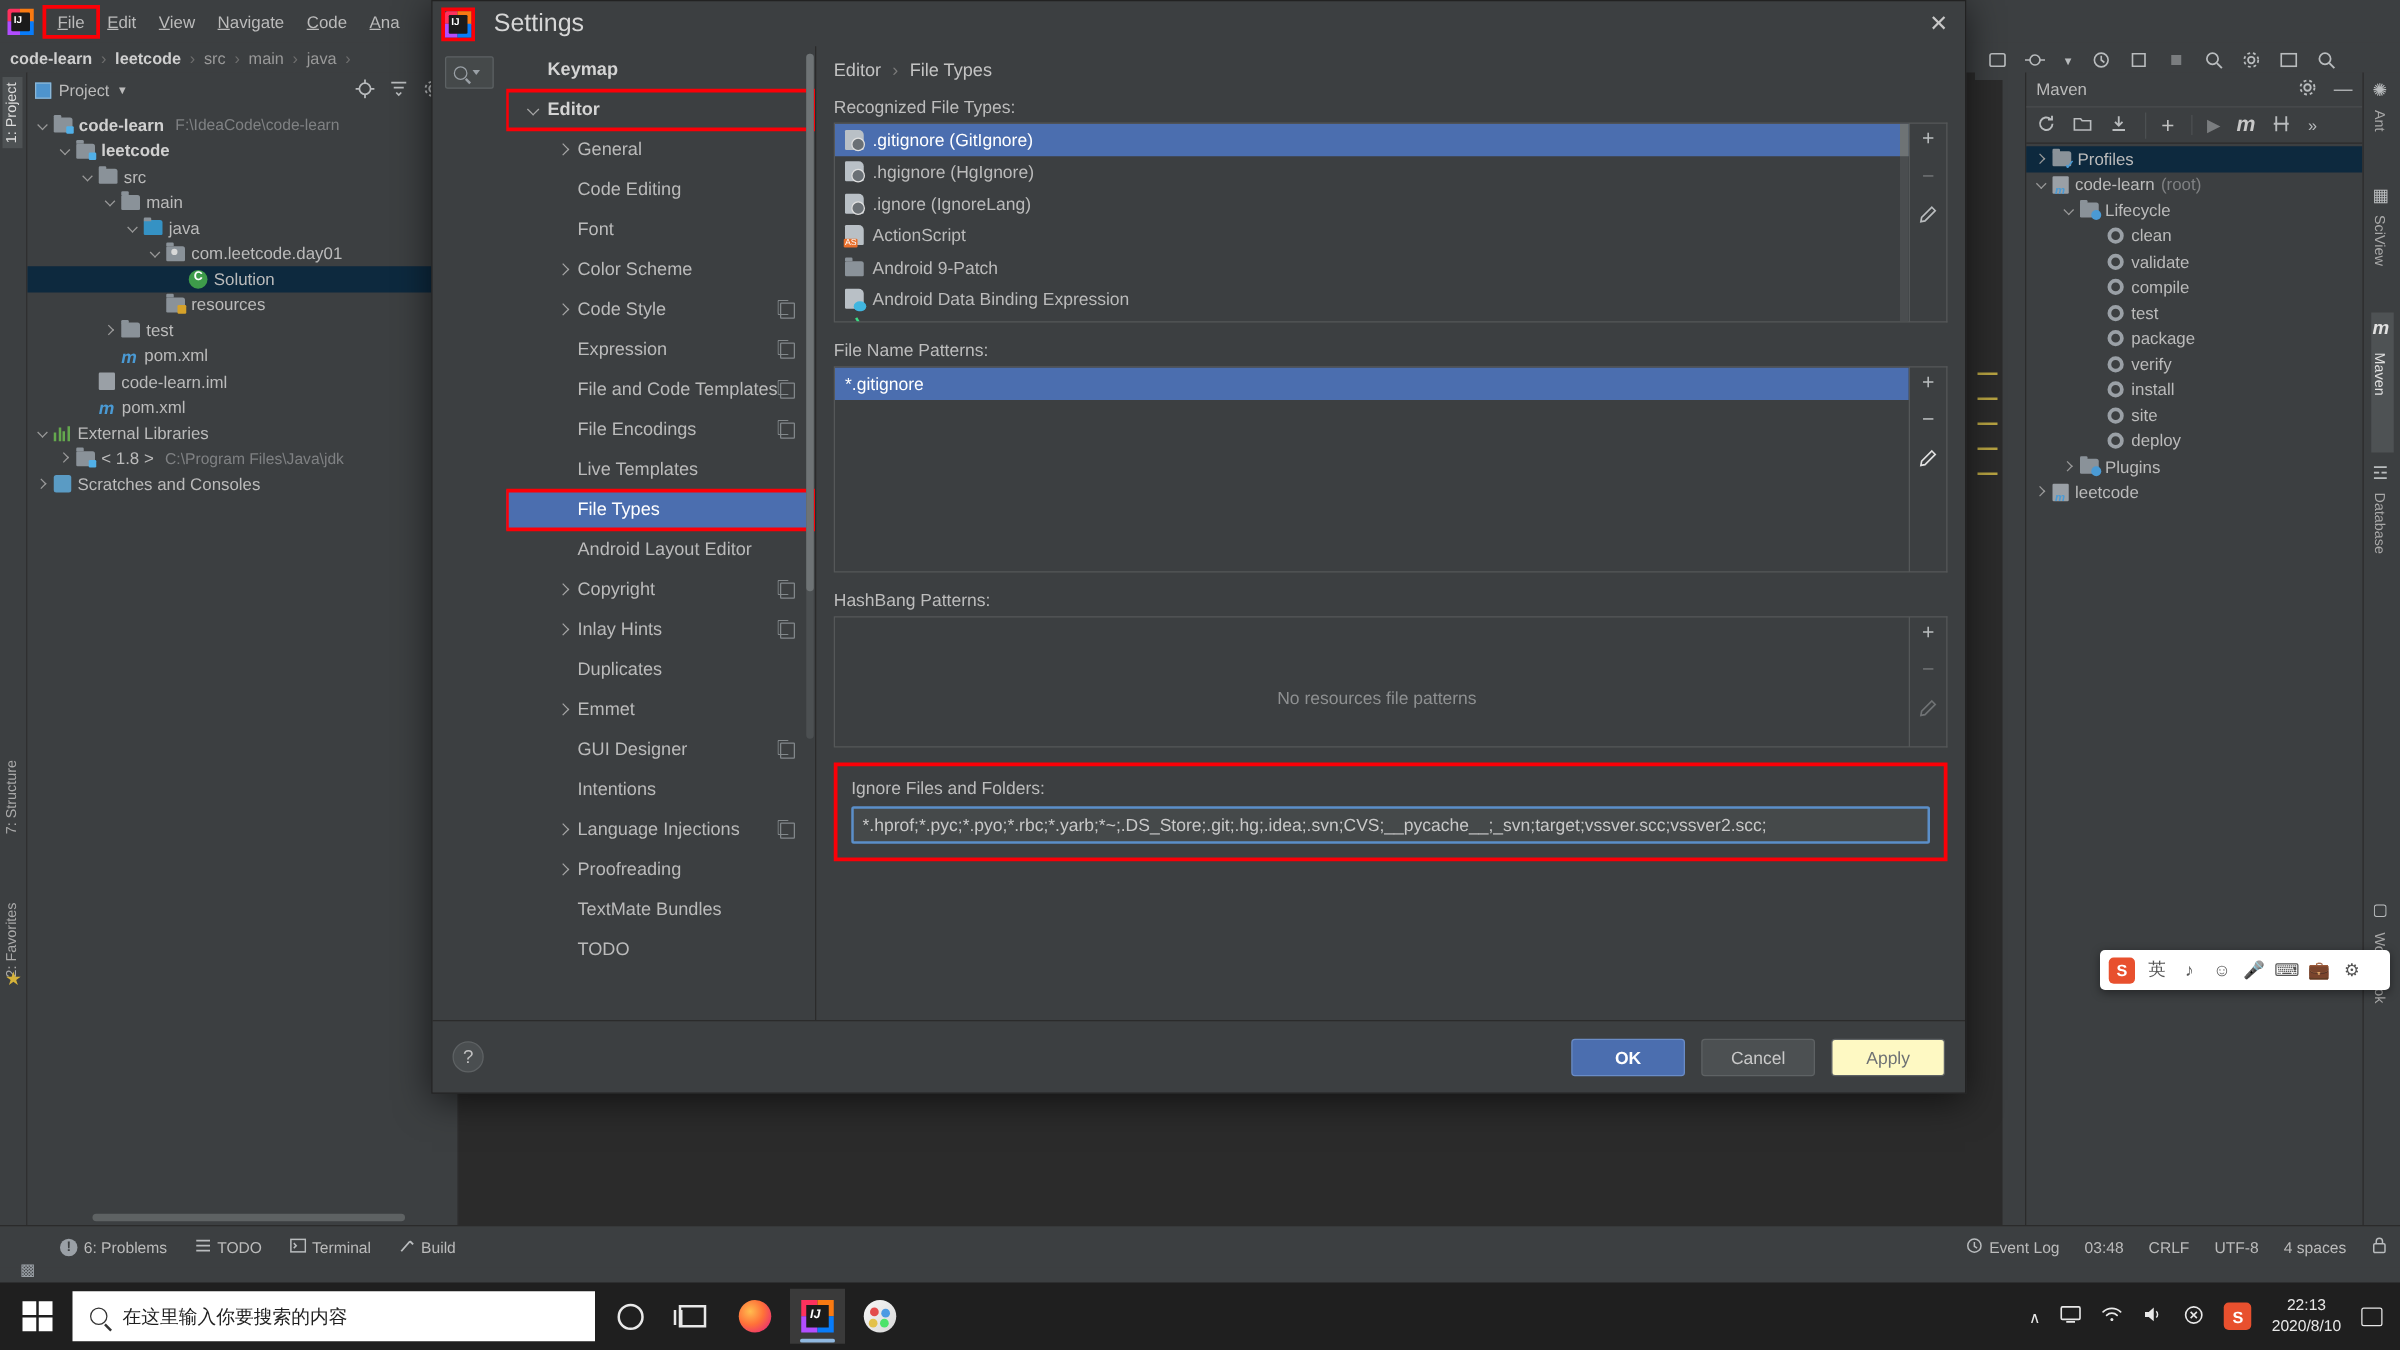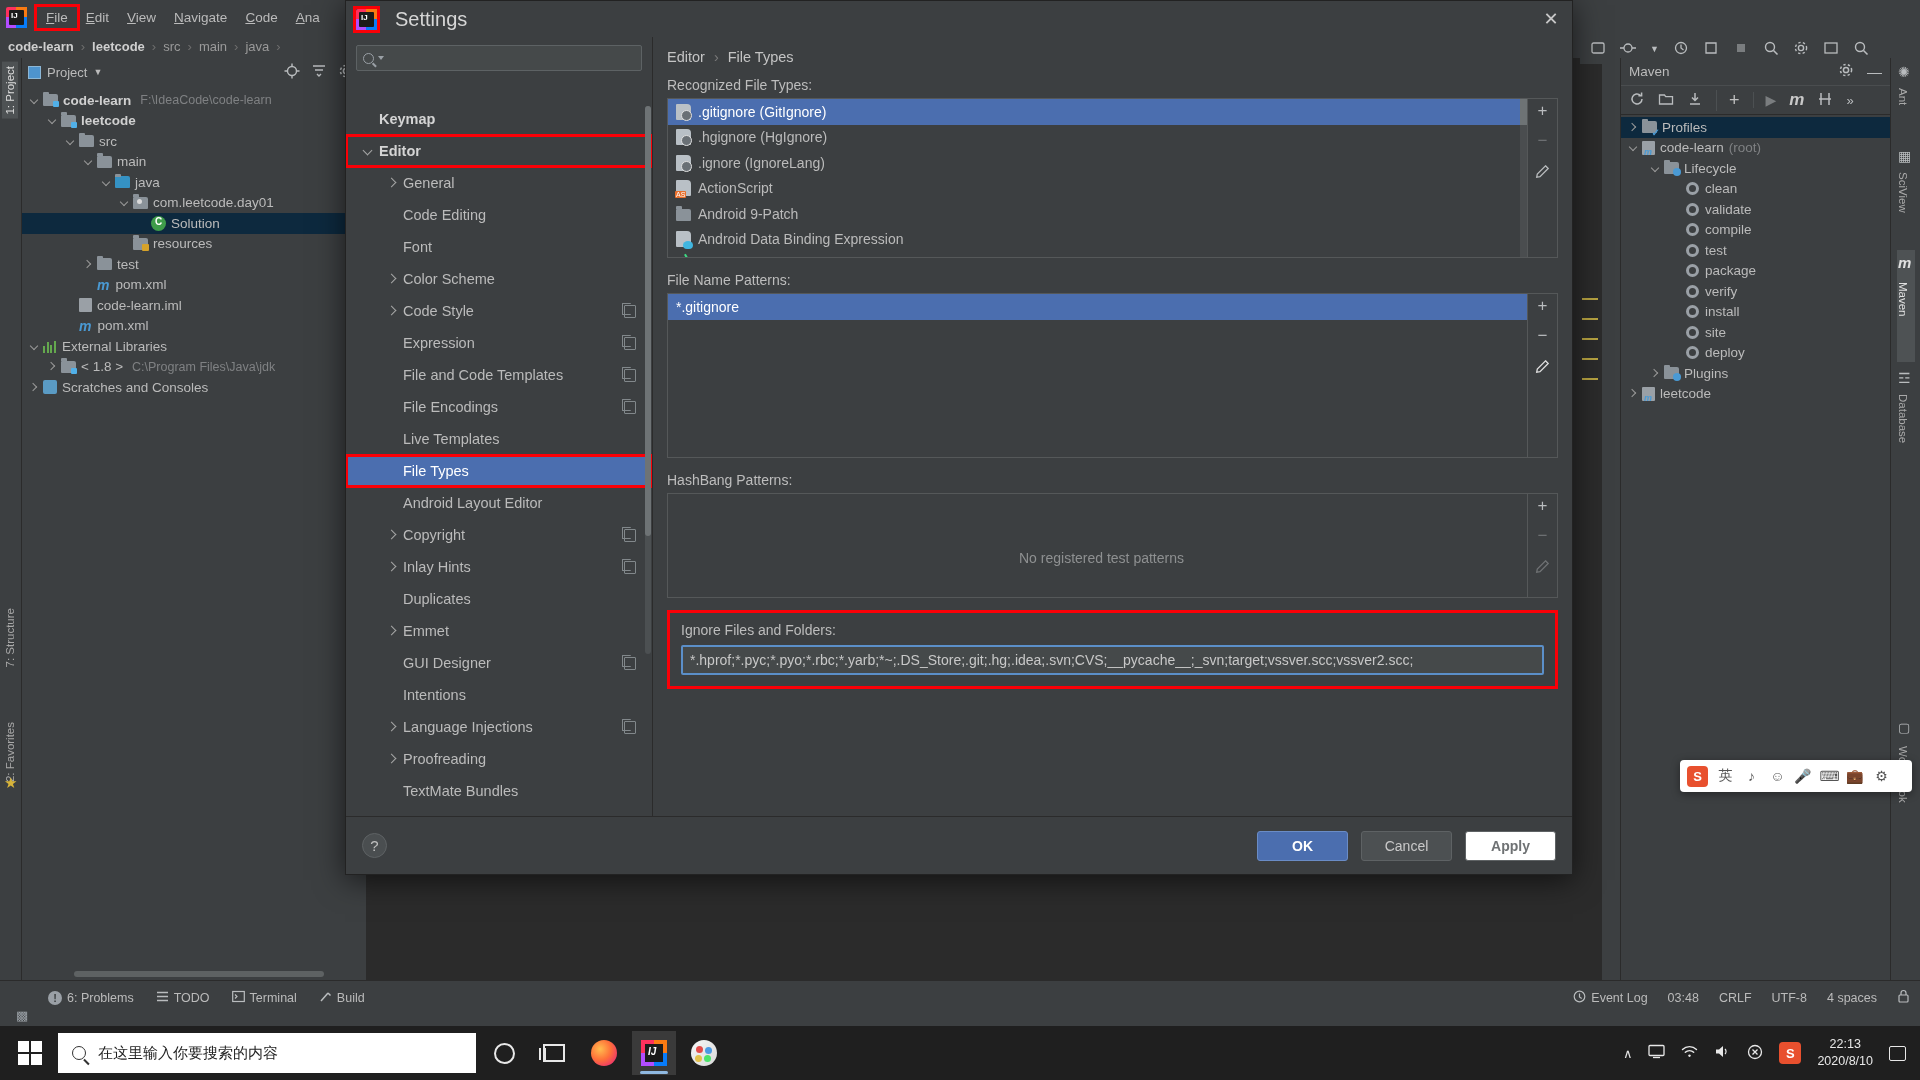--- a/index.html
+++ b/index.html
@@ -151,21 +151,21 @@
     background:#3c3f41; border:1px solid #222; box-shadow:0 5px 28px rgba(0,0,0,.6);
     display:flex; flex-direction:column;
   }
   .dlg-titlebar { height:36px; display:flex; align-items:center; padding:0 6px; position:relative; }
   .dlg-title { font-size:20px; color:#d6d6d6; margin-left:8px; }
   .dlg-close {
     position:absolute; right:10px; top:8px; width:22px; height:20px; color:#c8c8c8; font-size:18px;
     display:flex; align-items:center; justify-content:center; cursor:default;
   }
   .dlg-body { flex:1; display:flex; min-height:0; }
-  .dlg-left { width:307px; border-right:1px solid #2b2b2b; display:flex; flex-direction:column; position:relative;gap:23px; }
+  .dlg-left { width:307px; border-right:1px solid #2b2b2b; display:flex; position:relative; }
   .search-wrap { padding:8px 10px 6px 10px; }
   .search-box {
     height:26px; background:#45494a; border:1px solid #5d6264; border-radius:2px;
     display:flex; align-items:center; padding:0 6px; gap:4px;
   }
   .search-box .mag { width:11px;height:11px;border:1.6px solid #9aa0a6;border-radius:50%; position:relative; flex:none;}
   .search-box .mag:after{content:"";position:absolute;right:-4px;bottom:-3px;width:5px;height:1.6px;background:#9aa0a6;transform:rotate(45deg);}
   .search-box .cv { width:0;height:0;border-left:3px solid transparent;border-right:3px solid transparent;border-top:4px solid #9aa0a6; }
   .stree { flex:1; overflow:hidden; position:relative; padding-top:3px; }
   .srow {
@@ -240,21 +240,21 @@
   .help-btn {
     width:25px;height:25px;border-radius:50%;background:#4a4e50;border:1px solid #5e6264;
     display:flex;align-items:center;justify-content:center;color:#c0c0c0;font-size:15px;
   }
   .footer-btns { margin-left:auto; display:flex; gap:13px; }
   .btn {
     min-width:91px; height:30px; border-radius:3px; border:1px solid #5e6264; background:#4c5052;
     display:flex; align-items:center; justify-content:center; font-size:14px; color:#c9c9c9; cursor:default;
   }
   .btn.primary { background:#4b6eaf; border-color:#6a8cc6; color:#ffffff; font-weight:bold; }
-  .btn.disabled { color:#6f7274; background:#ffffff;font-weight:bold; }
+  .btn.disabled { color:#6f7274; background:#fef9c3; }
 
   
   .statusbar {
     position:absolute; left:0; top:980px; width:1920px; height:34px; background:#3c3f41;
     display:flex; align-items:center; padding:0 10px; font-size:12.5px; color:#bbb; gap:22px;
     border-top:1px solid #2b2b2b;
   }
   .sb-item { display:flex; align-items:center; gap:5px; }
   .sb-right { margin-left:auto; display:flex; align-items:center; gap:20px; }
   .warn-ico { width:14px;height:14px;border-radius:50%;background:#9aa0a6;color:#3c3f41;font-size:11px;font-weight:bold;display:flex;align-items:center;justify-content:center; }
@@ -827,21 +827,21 @@
               <svg width="15" height="15" viewBox="0 0 15 15">
                   <path d="M10.5 1.8l2.7 2.7L5 12.7l-3.3.6.6-3.3z" fill="none" stroke="#e0e0e0" stroke-width="1.3"></path>
                 </svg>
             </span>
           </div>
         </div>
 
         <div class="sec-label" style="margin-top:14px;">HashBang Patterns:</div>
         <div class="list-plus-wrap" style="height:105px;">
           <div class="listbox">
-            <div class="lrow empty">No registered test patterns</div>
+            <div class="lrow empty">No resources file patterns</div>
           </div>
           <div class="side-btns">
             <span class="sb">+</span>
             <span class="sb dim">−</span>
             <span class="sb dim">
               <svg width="15" height="15" viewBox="0 0 15 15">
                   <path d="M10.5 1.8l2.7 2.7L5 12.7l-3.3.6.6-3.3z" fill="none" stroke="#6f7274" stroke-width="1.3"></path>
                 </svg>
             </span>
           </div>

